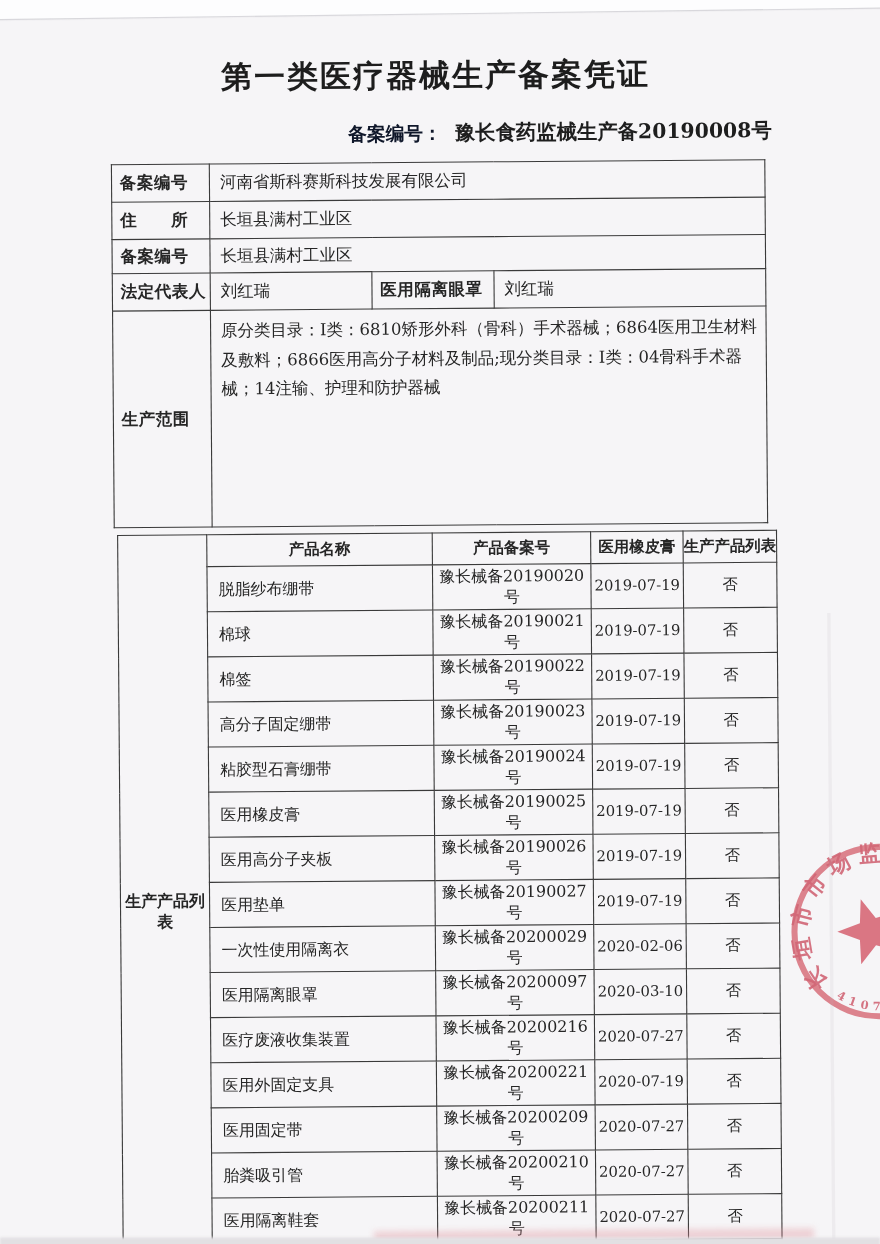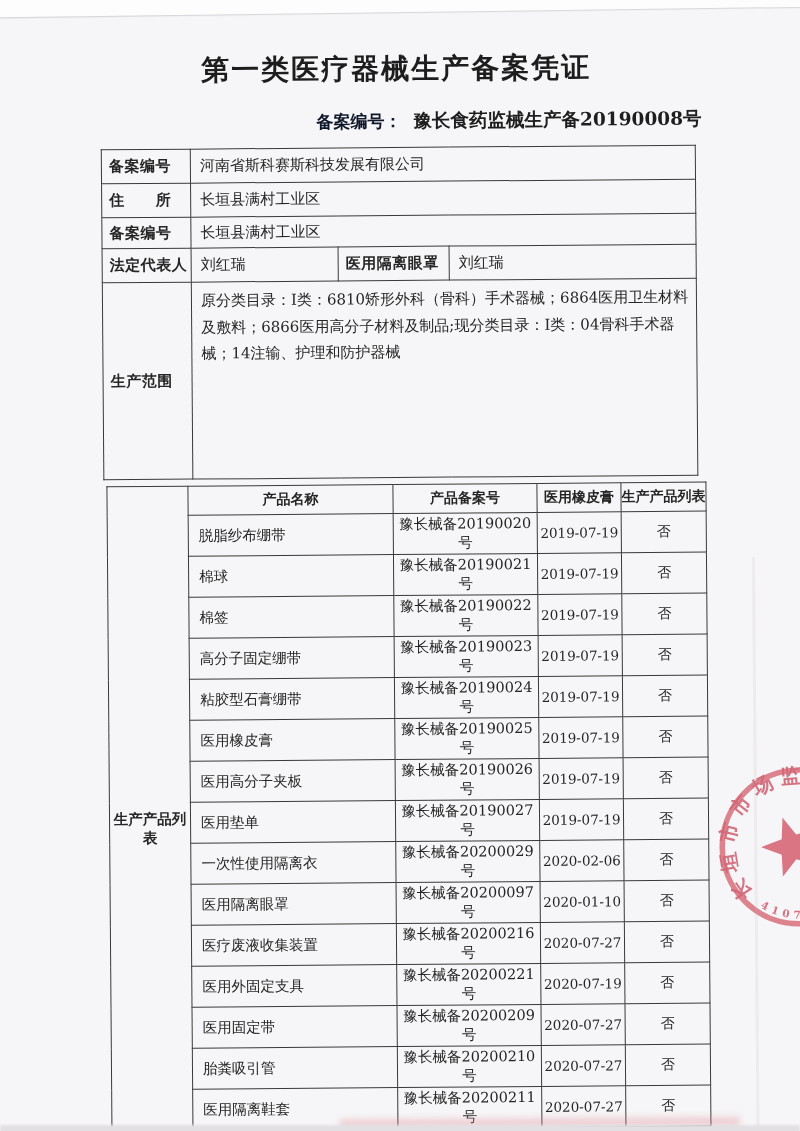--- a/index.html
+++ b/index.html
@@ -170,21 +170,21 @@
       </tr>
           <tr class="p-row">
         <td class="c-name">一次性使用隔离衣</td>
         <td class="c-no">豫长械备20200029号</td>
         <td class="c-date">2020-02-06</td>
         <td class="c-ent">否</td>
       </tr>
           <tr class="p-row">
         <td class="c-name">医用隔离眼罩</td>
         <td class="c-no">豫长械备20200097号</td>
-        <td class="c-date">2020-01-10</td>
+        <td class="c-date">2020-03-10</td>
         <td class="c-ent">否</td>
       </tr>
           <tr class="p-row">
         <td class="c-name">医疗废液收集装置</td>
         <td class="c-no">豫长械备20200216号</td>
         <td class="c-date">2020-07-27</td>
         <td class="c-ent">否</td>
       </tr>
           <tr class="p-row">
         <td class="c-name">医用外固定支具</td>

